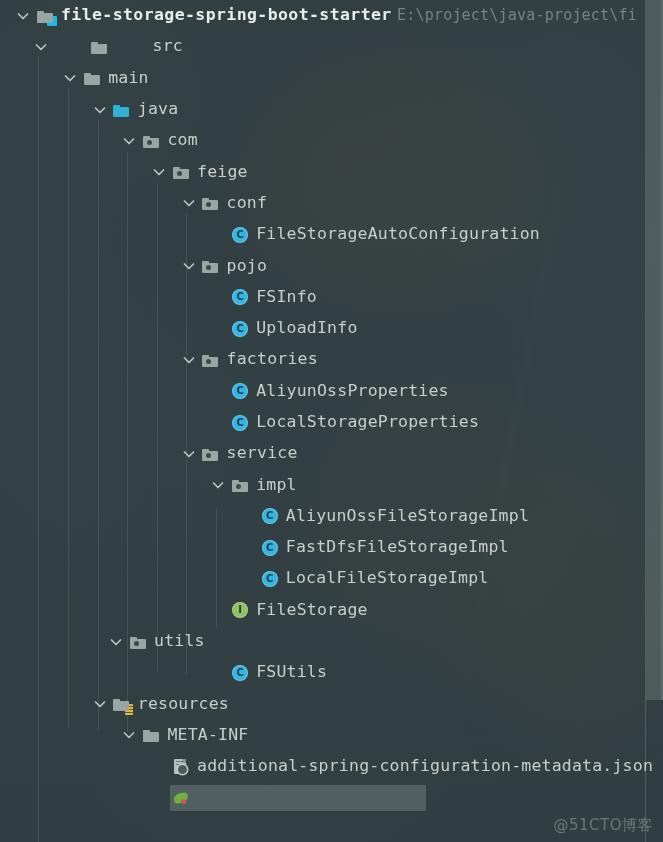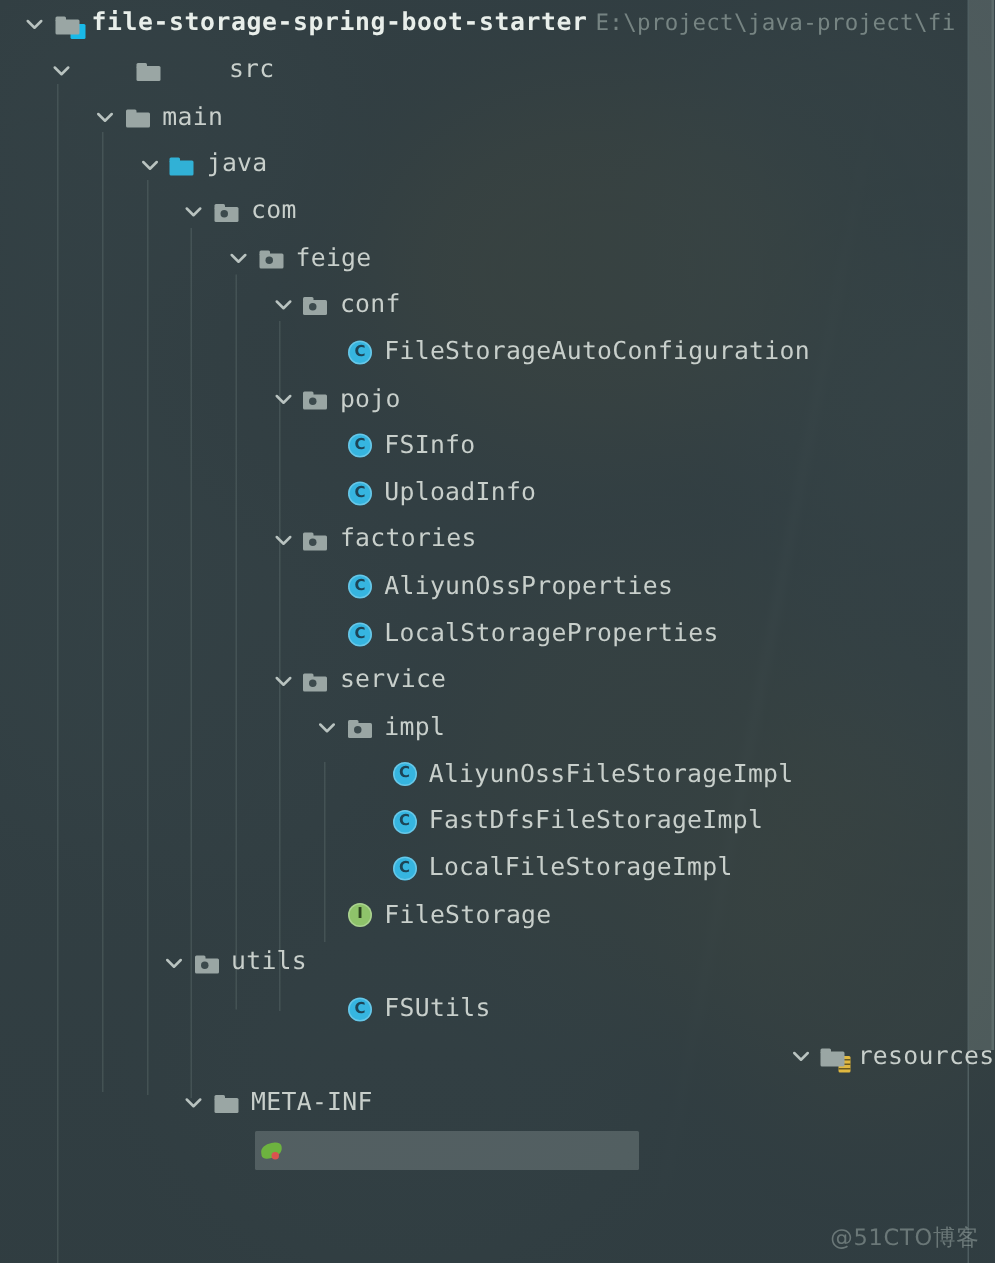--- a/index.html
+++ b/index.html
@@ -448,21 +448,21 @@
         </span>
         <span class="label">utils</span>
       </div>
       <div class="row" style="padding-left: 209.2px;">
         <span class="twisty"></span>
         <span class="ico">
           <span class="cls">C</span>
         </span>
         <span class="label">FSUtils</span>
       </div>
-      <div class="row" style="padding-left: 90.8px; justify-content: flex-end;">
+      <div class="row" style="padding-left: 90.8px;">
         <span class="twisty">
           <svg width="18" height="18" viewBox="0 0 18 18">
             <path d="M4.5 7 L9 11.5 L13.5 7" fill="none" stroke="#b9c3c0" stroke-width="1.7" stroke-linecap="round" stroke-linejoin="round"></path>
           </svg>
         </span>
         <span class="ico">
           <span class="folder-plain" style="position:relative">
             <span class="badge-yellow">
               <i style="top:2px"></i>
               <i style="top:5px"></i>
@@ -477,20 +477,35 @@
           <svg width="18" height="18" viewBox="0 0 18 18">
             <path d="M4.5 7 L9 11.5 L13.5 7" fill="none" stroke="#b9c3c0" stroke-width="1.7" stroke-linecap="round" stroke-linejoin="round"></path>
           </svg>
         </span>
         <span class="ico">
           <span class="folder-plain"></span>
         </span>
         <span class="label">META-INF</span>
       </div>
       <div class="row" style="padding-left: 150px;">
+        <span class="twisty"></span>
+        <span class="ico">
+          <span class="json-ico">
+            <span class="sheet"></span>
+            <span class="fold"></span>
+            <span class="lines">
+              <i></i>
+              <i></i>
+            </span>
+            <span class="gear"></span>
+          </span>
+        </span>
+        <span class="label">additional-spring-configuration-metadata.json</span>
+      </div>
+      <div class="row" style="padding-left: 150px;">
         <div class="selrow"></div>
         <span class="twisty"></span>
         <span class="ico">
           <span class="spring-ico">
             <span class="leaf"></span>
             <span class="dot"></span>
           </span>
         </span>
       </div>
     </div>

